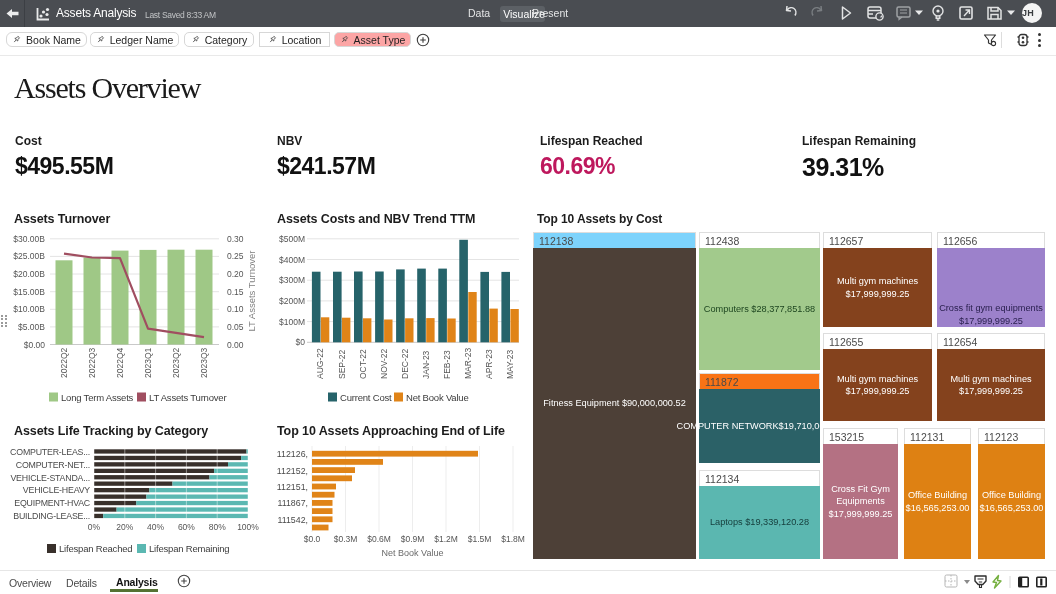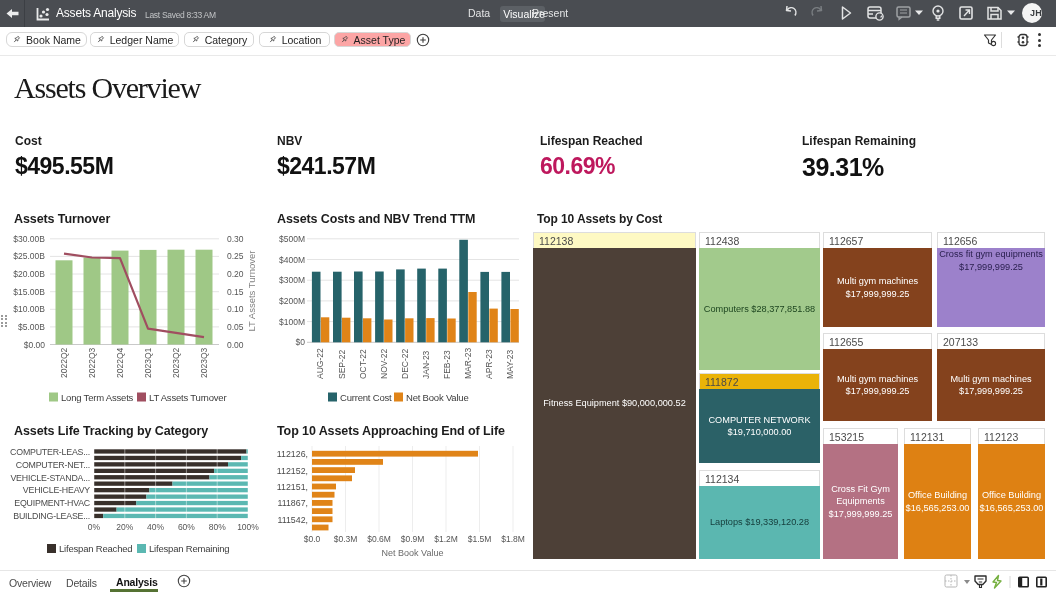--- a/index.html
+++ b/index.html
@@ -67,41 +67,41 @@
   <path d="M184 16 L189 10.5 M185.5 10 L189.5 10 L189.5 14" stroke-width="1.4"></path>
  </g>
 
  <g stroke="#e2e3e4" fill="none" stroke-width="1.5">
   <path d="M208 7.5 L218 7.5 L221 10.5 L221 19 L208 19 Z"></path>
   <path d="M211 7.5 L211 11 L218 11 L218 7.5"></path>
   <path d="M211 19 L211 14.5 L218 14.5 L218 19"></path>
  </g>
  <path d="M227 10.5 L235 10.5 L231 15 Z" fill="#e8e9ea"></path>
 </svg>
-<div class="a" style="left:1022px;top:3px;width:20px;height:20px;border-radius:50%;background:#f4f4f4;color:#3a3d40;font-size:9px;font-weight:bold;text-align:right;line-height:20px;letter-spacing:.3px">JH</div>
+<div class="a" style="left:1022px;top:3px;width:20px;height:20px;border-radius:50%;background:#f4f4f4;color:#3a3d40;font-size:9px;font-weight:bold;text-align:left;line-height:20px;letter-spacing:.3px">JH</div>
 <div class="a" style="left:0;top:27px;width:1056px;height:29px;background:#fff;border-bottom:1px solid #e9e9e9"></div>
 <div class="a" style="left:6px;top:32px;width:81px;height:15px;border:1px solid #d7d7d7;border-radius:6px;background:#fff;display:flex;align-items:center;justify-content:center;font-size:10.5px;color:#1f1f1f"><svg width="9" height="9" viewBox="0 0 12 12" style="margin:0 5px 0 0;flex:none">
       <g transform="rotate(42 6 6)">
         <path d="M4.6 1.6 L7.4 1.6 L7.4 4.6 L8.6 6.4 L3.4 6.4 L4.6 4.6 Z" fill="none" stroke="#3c3c3c" stroke-width="1" stroke-linejoin="round"></path>
         <line x1="6" y1="6.4" x2="6" y2="10.6" stroke="#3c3c3c" stroke-width="1"></line>
       </g>
     </svg>Book Name</div>
 <div class="a" style="left:90px;top:32px;width:89px;height:15px;border:1px solid #d7d7d7;border-radius:5px;background:#fff;display:flex;align-items:center;justify-content:center;font-size:10.5px;color:#1f1f1f"><svg width="9" height="9" viewBox="0 0 12 12" style="margin:0 5px 0 0;flex:none">
       <g transform="rotate(42 6 6)">
         <path d="M4.6 1.6 L7.4 1.6 L7.4 4.6 L8.6 6.4 L3.4 6.4 L4.6 4.6 Z" fill="none" stroke="#3c3c3c" stroke-width="1" stroke-linejoin="round"></path>
         <line x1="6" y1="6.4" x2="6" y2="10.6" stroke="#3c3c3c" stroke-width="1"></line>
       </g>
     </svg>Ledger Name</div>
 <div class="a" style="left:184px;top:32px;width:70px;height:15px;border:1px solid #d7d7d7;border-radius:5px;background:#fff;display:flex;align-items:center;justify-content:center;font-size:10.5px;color:#1f1f1f"><svg width="9" height="9" viewBox="0 0 12 12" style="margin:0 5px 0 0;flex:none">
       <g transform="rotate(42 6 6)">
         <path d="M4.6 1.6 L7.4 1.6 L7.4 4.6 L8.6 6.4 L3.4 6.4 L4.6 4.6 Z" fill="none" stroke="#3c3c3c" stroke-width="1" stroke-linejoin="round"></path>
         <line x1="6" y1="6.4" x2="6" y2="10.6" stroke="#3c3c3c" stroke-width="1"></line>
       </g>
     </svg>Category</div>
-<div class="a" style="left:259px;top:32px;width:71px;height:15px;border:1px solid #d7d7d7;border-radius:5px;background:#fff;display:flex;align-items:center;justify-content:center;font-size:10.5px;color:#1f1f1f"><svg width="9" height="9" viewBox="0 0 12 12" style="margin:0 5px 0 0;flex:none">
+<div class="a" style="left:259px;top:32px;width:71px;height:15px;border:1px solid #d7d7d7;border-radius:0;background:#fff;display:flex;align-items:center;justify-content:center;font-size:10.5px;color:#1f1f1f"><svg width="9" height="9" viewBox="0 0 12 12" style="margin:0 5px 0 0;flex:none">
       <g transform="rotate(42 6 6)">
         <path d="M4.6 1.6 L7.4 1.6 L7.4 4.6 L8.6 6.4 L3.4 6.4 L4.6 4.6 Z" fill="none" stroke="#3c3c3c" stroke-width="1" stroke-linejoin="round"></path>
         <line x1="6" y1="6.4" x2="6" y2="10.6" stroke="#3c3c3c" stroke-width="1"></line>
       </g>
     </svg>Location</div>
 <div class="a" style="left:334px;top:32px;width:77px;height:15px;border:1px solid #d7d7d7;border-radius:5px;background:#fca5a5;display:flex;align-items:center;justify-content:center;font-size:10.5px;color:#1f1f1f"><svg width="9" height="9" viewBox="0 0 12 12" style="margin:0 5px 0 0;flex:none">
       <g transform="rotate(42 6 6)">
         <path d="M4.6 1.6 L7.4 1.6 L7.4 4.6 L8.6 6.4 L3.4 6.4 L4.6 4.6 Z" fill="none" stroke="#3c3c3c" stroke-width="1" stroke-linejoin="round"></path>
         <line x1="6" y1="6.4" x2="6" y2="10.6" stroke="#3c3c3c" stroke-width="1"></line>
       </g>
@@ -226,53 +226,53 @@
     <text transform="translate(158.7,151) rotate(-90)" font-size="8.5" fill="#555">JAN-23</text>
     <text transform="translate(179.8,151) rotate(-90)" font-size="8.5" fill="#555">FEB-23</text>
     <text transform="translate(200.8,151) rotate(-90)" font-size="8.5" fill="#555">MAR-23</text>
     <text transform="translate(221.9,151) rotate(-90)" font-size="8.5" fill="#555">APR-23</text>
     <text transform="translate(242.9,151) rotate(-90)" font-size="8.5" fill="#555">MAY-23</text>
     <rect x="58" y="164.5" width="9" height="9" fill="#26636a"></rect>
     <text x="70" y="172.5" font-size="9.5" letter-spacing="-0.2" fill="#3c3c3c">Current Cost</text>
     <rect x="124" y="164.5" width="9" height="9" fill="#e08418"></rect>
     <text x="136" y="172.5" font-size="9.5" letter-spacing="-0.2" fill="#3c3c3c">Net Book Value</text>
   </svg>
-<div class="a" style="left:533px;top:232px;width:163px;height:16px;background:#fef9c3;border:1px solid #ddd;border-bottom:none;font-size:10.5px;color:#4a4a4a;padding:2px 0 0 5px">112138</div>
+<div class="a" style="left:533px;top:232px;width:163px;height:16px;background:#7dd3fc;border:1px solid #ddd;border-bottom:none;font-size:10.5px;color:#4a4a4a;padding:2px 0 0 5px">112138</div>
 <div class="a" style="left:533px;top:248px;width:163px;height:311px;background:#4d4037;color:#fff;font-size:9.2px;line-height:12.5px;display:flex;flex-direction:column;align-items:center;justify-content:center;text-align:center">
     <div style="white-space:nowrap">Fitness Equipment $90,000,000.52</div>
   </div>
 <div class="a" style="left:699px;top:232px;width:121px;height:32px;background:#fff;border:1px solid #ddd;border-bottom:none;font-size:10.5px;color:#4a4a4a;padding:2px 0 0 5px">112438</div>
 <div class="a" style="left:699px;top:248px;width:121px;height:122px;background:#a2ca8c;color:#1e4620;font-size:9.2px;line-height:12.5px;display:flex;flex-direction:column;align-items:center;justify-content:center;text-align:center">
     <div style="white-space:nowrap">Computers $28,377,851.88</div>
   </div>
-<div class="a" style="left:699px;top:373px;width:121px;height:16px;background:#eab308;border:1px solid #ddd;border-bottom:none;font-size:10.5px;color:#4a4a4a;padding:2px 0 0 5px">111872</div>
-<div class="a" style="left:699px;top:389px;width:121px;height:74px;background:#2b6167;color:#fff;font-size:9.2px;line-height:12.5px;display:flex;flex-direction:column;align-items:center;justify-content:center;text-align:center">
+<div class="a" style="left:699px;top:373px;width:121px;height:16px;background:#f97316;border:1px solid #ddd;border-bottom:none;font-size:10.5px;color:#4a4a4a;padding:2px 0 0 5px">111872</div>
+<div class="a" style="left:699px;top:389px;width:121px;height:74px;background:#2b6167;color:#fff;font-size:9.2px;line-height:12.5px;display:flex;flex-direction:row;align-items:center;justify-content:center;text-align:center">
     <div style="white-space:nowrap">COMPUTER NETWORK</div>
     <div style="white-space:nowrap">$19,710,000.00</div>
   </div>
 <div class="a" style="left:699px;top:470px;width:121px;height:16px;background:#fff;border:1px solid #ddd;border-bottom:none;font-size:10.5px;color:#4a4a4a;padding:2px 0 0 5px">112134</div>
 <div class="a" style="left:699px;top:486px;width:121px;height:73px;background:#5bb7b0;color:#17403e;font-size:9.2px;line-height:12.5px;display:flex;flex-direction:column;align-items:center;justify-content:center;text-align:center">
     <div style="white-space:nowrap">Laptops $19,339,120.28</div>
   </div>
 <div class="a" style="left:823px;top:232px;width:109px;height:20px;background:#fff;border:1px solid #ddd;border-bottom:none;font-size:10.5px;color:#4a4a4a;padding:2px 0 0 5px">112657</div>
 <div class="a" style="left:823px;top:248px;width:109px;height:79px;background:#84421d;color:#fff;font-size:9.2px;line-height:12.5px;display:flex;flex-direction:column;align-items:center;justify-content:center;text-align:center">
     <div style="white-space:nowrap">Multi gym machines</div>
     <div style="white-space:nowrap">$17,999,999.25</div>
   </div>
 <div class="a" style="left:937px;top:232px;width:108px;height:16px;background:#fff;border:1px solid #ddd;border-bottom:none;font-size:10.5px;color:#4a4a4a;padding:2px 0 0 5px">112656</div>
-<div class="a" style="left:937px;top:248px;width:108px;height:79px;background:#9c81cb;color:#2b2150;font-size:9.2px;line-height:12.5px;display:flex;flex-direction:column;align-items:center;justify-content:flex-start;text-align:center">
+<div class="a" style="left:937px;top:248px;width:108px;height:79px;background:#9c81cb;color:#2b2150;font-size:9.2px;line-height:12.5px;display:flex;flex-direction:column;align-items:center;justify-content:flex-end;text-align:center">
     <div style="white-space:nowrap">Cross fit gym equipments</div>
     <div style="white-space:nowrap">$17,999,999.25</div>
   </div>
 <div class="a" style="left:823px;top:333px;width:109px;height:16px;background:#fff;border:1px solid #ddd;border-bottom:none;font-size:10.5px;color:#4a4a4a;padding:2px 0 0 5px">112655</div>
 <div class="a" style="left:823px;top:349px;width:109px;height:72px;background:#84421d;color:#fff;font-size:9.2px;line-height:12.5px;display:flex;flex-direction:column;align-items:center;justify-content:center;text-align:center">
     <div style="white-space:nowrap">Multi gym machines</div>
     <div style="white-space:nowrap">$17,999,999.25</div>
   </div>
-<div class="a" style="left:937px;top:333px;width:108px;height:16px;background:#fff;border:1px solid #ddd;border-bottom:none;font-size:10.5px;color:#4a4a4a;padding:2px 0 0 5px">207133</div>
+<div class="a" style="left:937px;top:333px;width:108px;height:16px;background:#fff;border:1px solid #ddd;border-bottom:none;font-size:10.5px;color:#4a4a4a;padding:2px 0 0 5px">112654</div>
 <div class="a" style="left:937px;top:349px;width:108px;height:72px;background:#84421d;color:#fff;font-size:9.2px;line-height:12.5px;display:flex;flex-direction:column;align-items:center;justify-content:center;text-align:center">
     <div style="white-space:nowrap">Multi gym machines</div>
     <div style="white-space:nowrap">$17,999,999.25</div>
   </div>
 <div class="a" style="left:823px;top:428px;width:75px;height:16px;background:#fff;border:1px solid #ddd;border-bottom:none;font-size:10.5px;color:#4a4a4a;padding:2px 0 0 5px">153215</div>
 <div class="a" style="left:823px;top:444px;width:75px;height:115px;background:#b47183;color:#fff;font-size:9.2px;line-height:12.5px;display:flex;flex-direction:column;align-items:center;justify-content:center;text-align:center">
     <div style="white-space:nowrap">Cross Fit Gym</div>
     <div style="white-space:nowrap">Equipments</div>
     <div style="white-space:nowrap">$17,999,999.25</div>
   </div>

